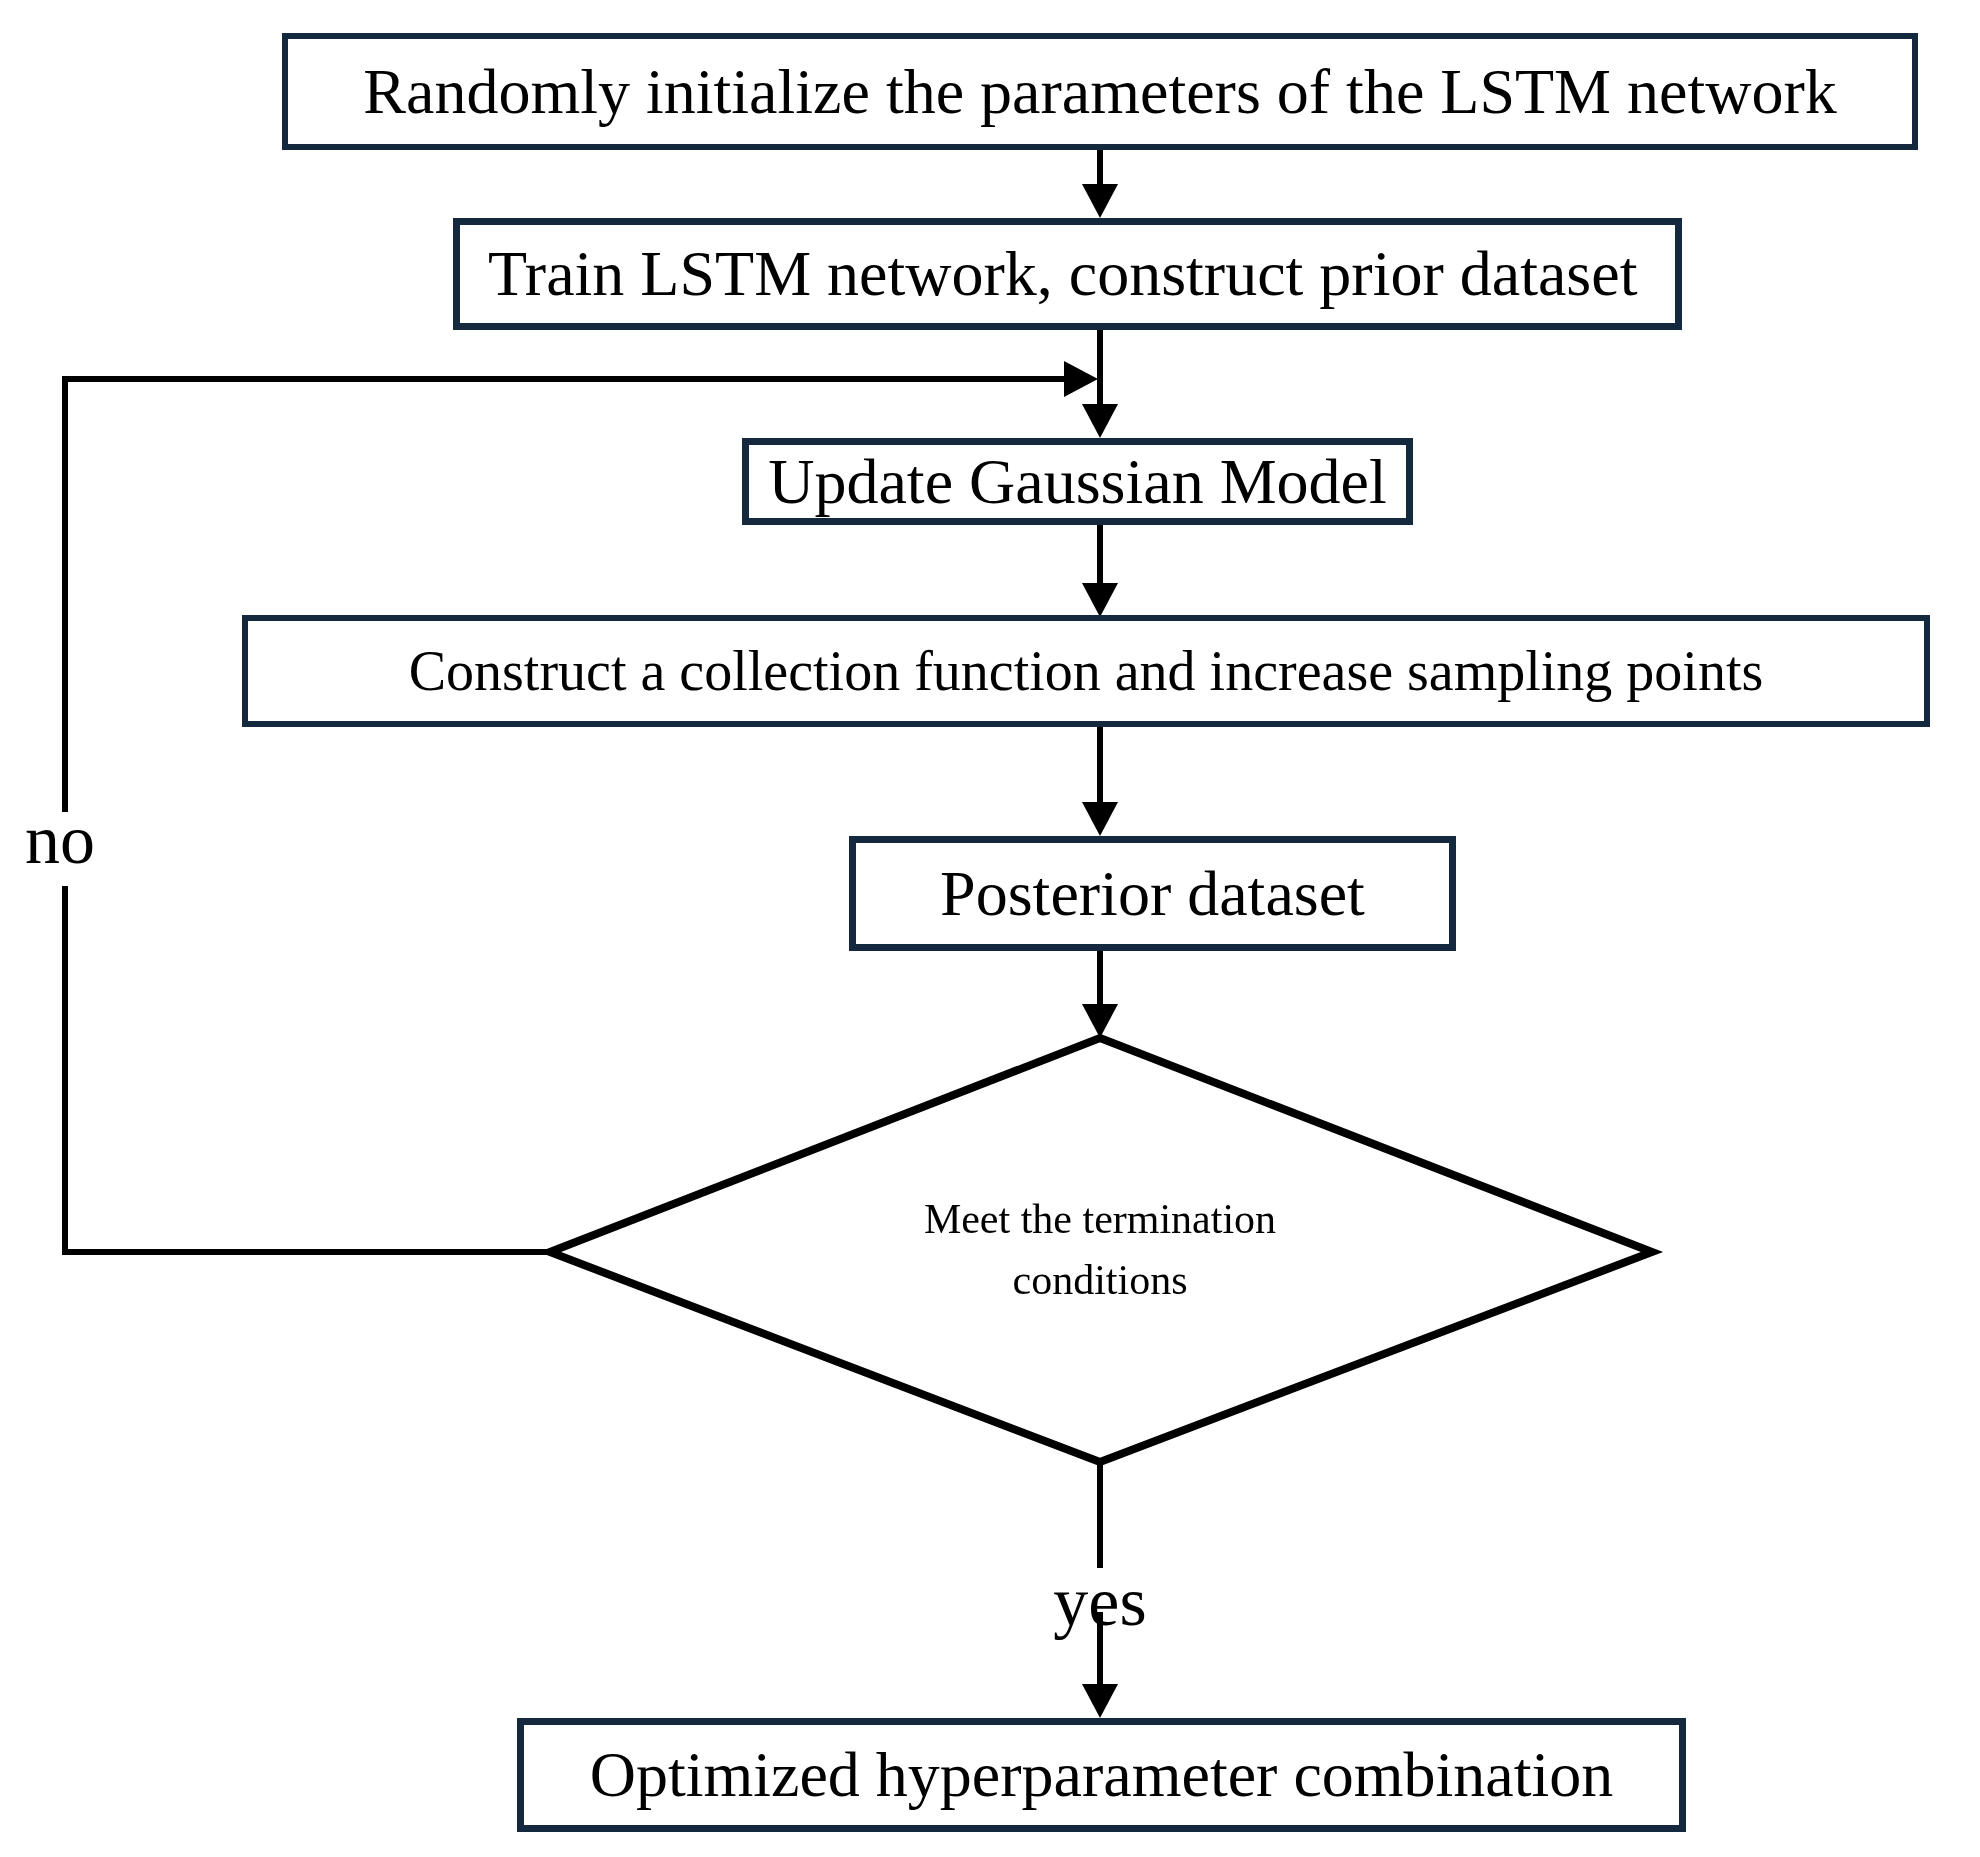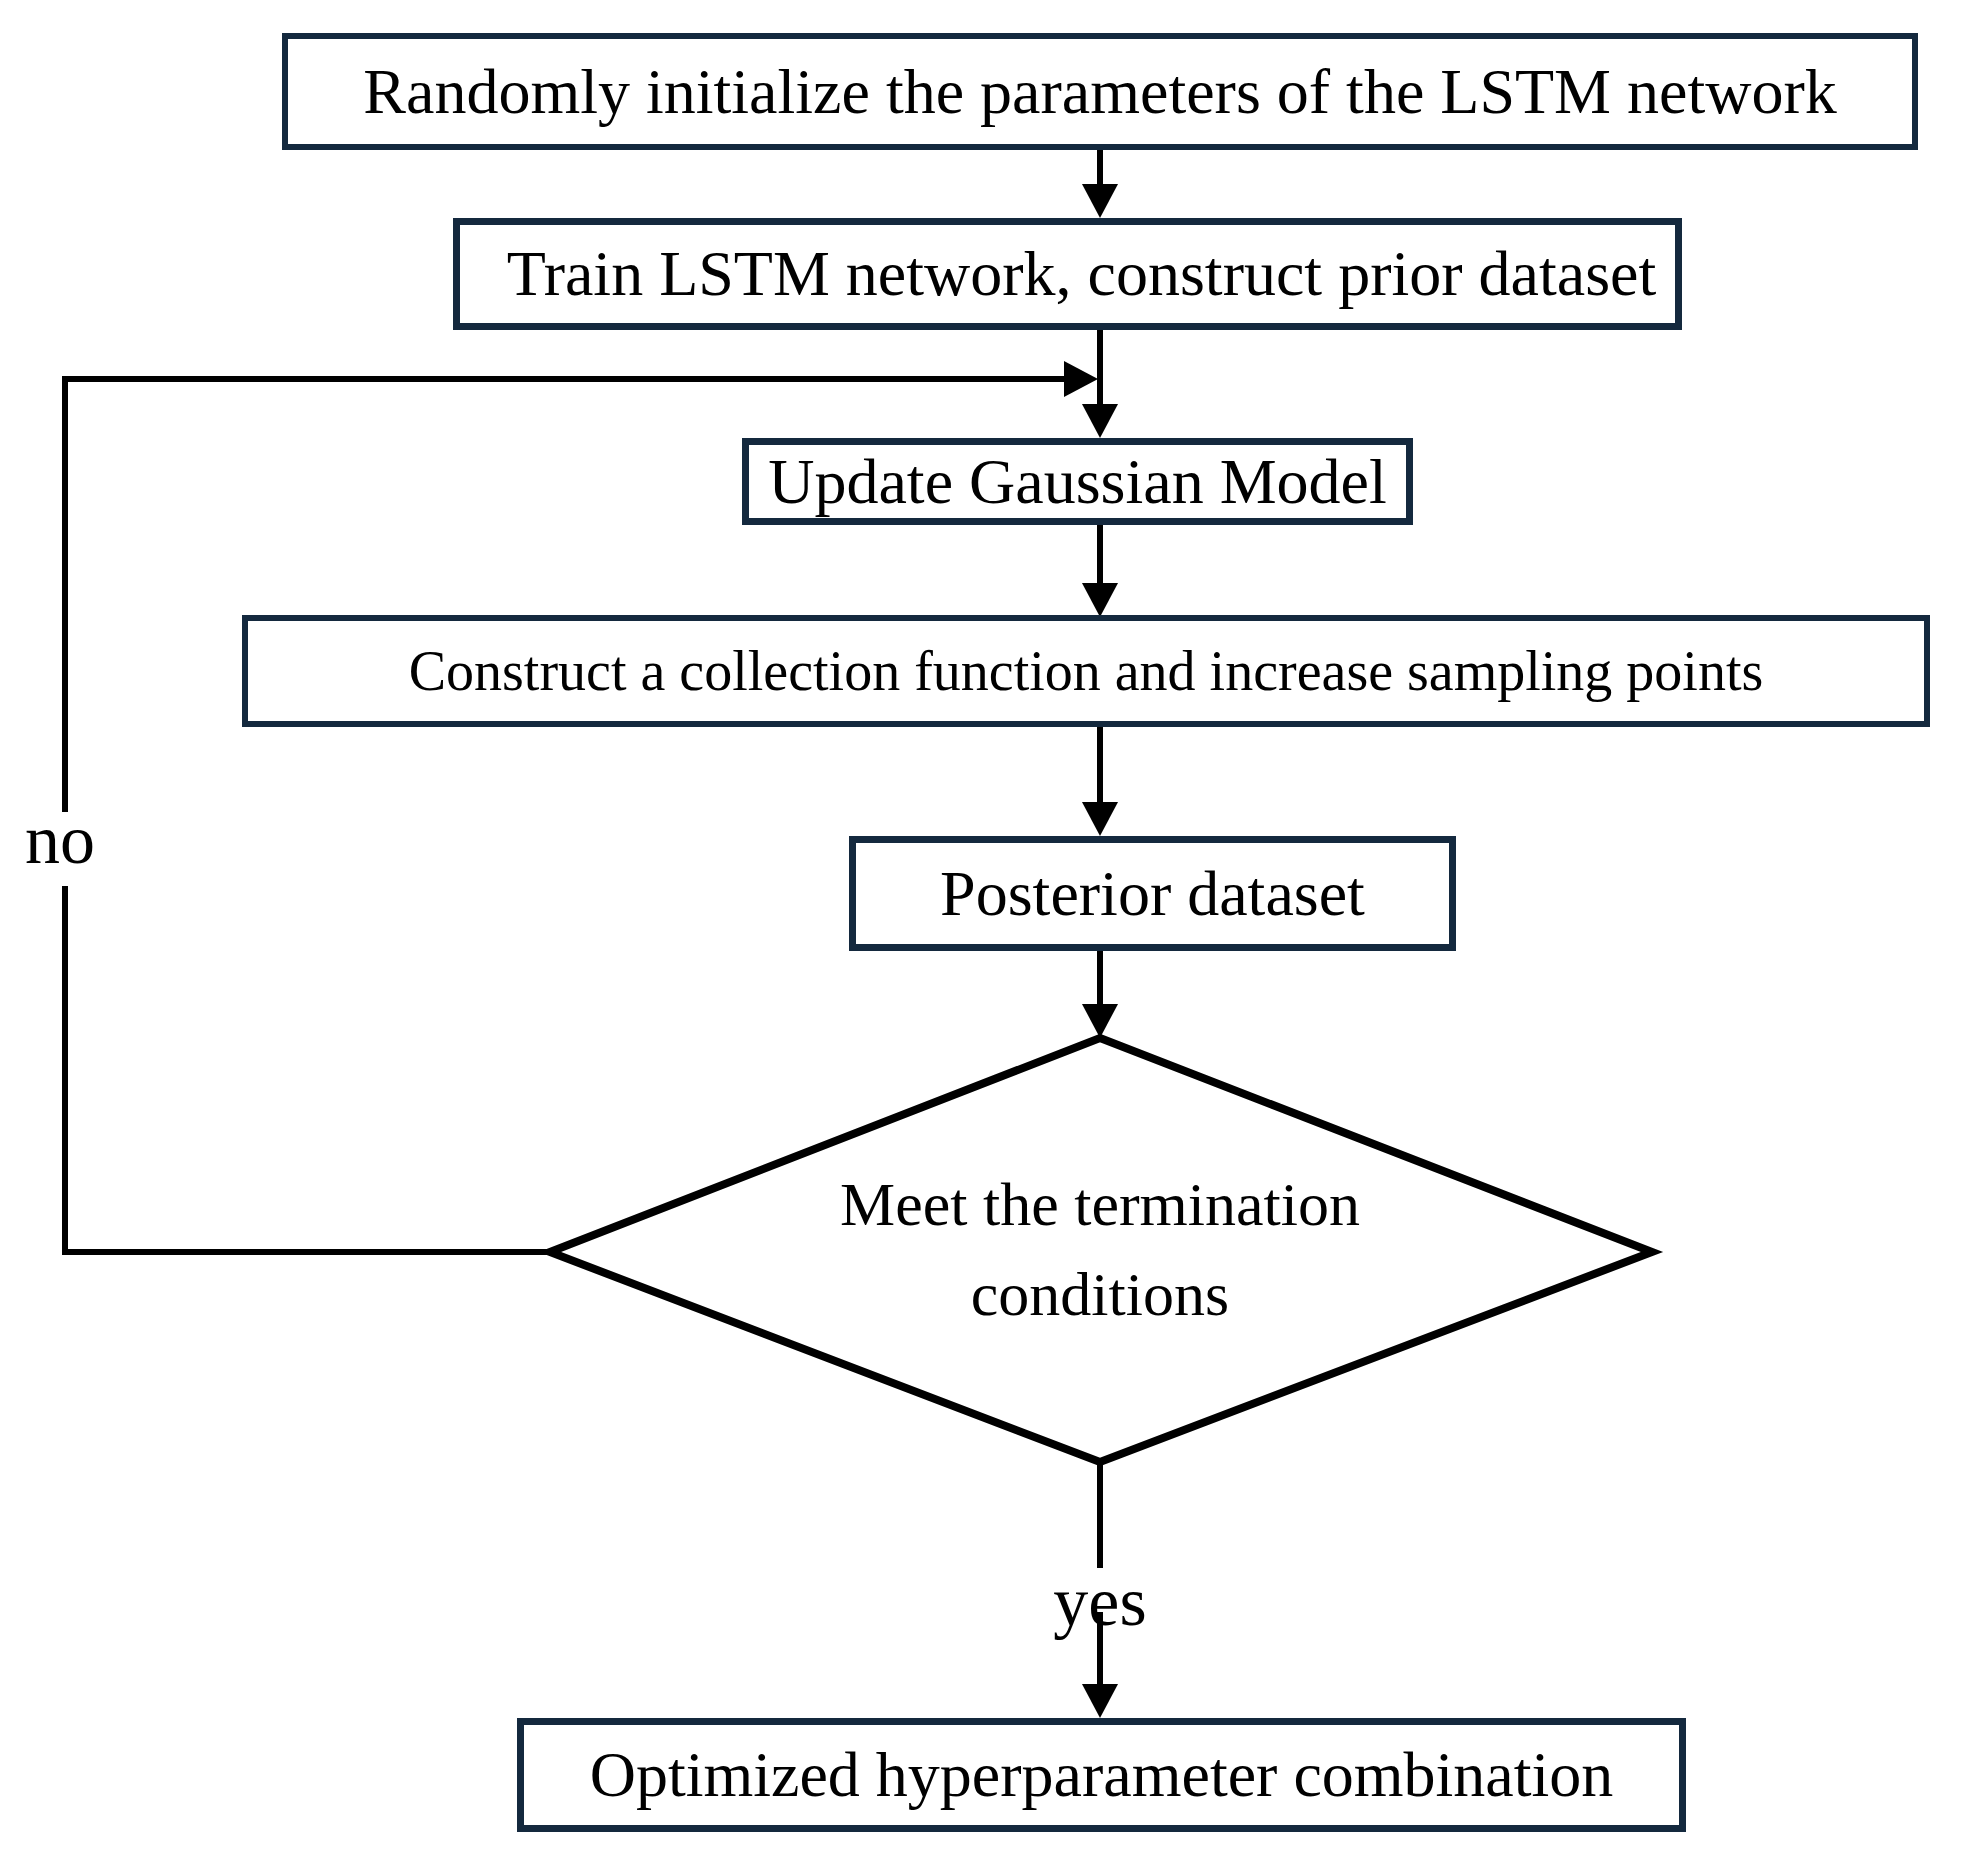--- a/index.html
+++ b/index.html
@@ -38,21 +38,21 @@
   .node.box-init{border-width:6px;}
   .label{
     position:absolute;
     display:flex;align-items:center;justify-content:center;
     font-size:70px;line-height:1;
   }
   .diamond-label{
     position:absolute;
     display:flex;flex-direction:column;align-items:center;justify-content:center;
     text-align:center;
-    font-size:62px;line-height:1.45;
+    font-size:42px;line-height:1.45;
   }
 </style>
 </head>
 <body>
 
 <div class="canvas">
 
   <svg class="edges" width="1980" height="1857" viewBox="0 0 1980 1857">
 
     <line class="stroke" x1="1100" y1="150" x2="1100" y2="188"></line>
@@ -80,21 +80,21 @@
 
     <line class="stroke" x1="1100" y1="1462" x2="1100" y2="1568"></line>
     <line class="stroke" x1="1100" y1="1612" x2="1100" y2="1686"></line>
     <polygon class="head" points="1100,1718 1082,1684 1118,1684"></polygon>
   </svg>
 
   <div class="node box-init" style="left:282px;top:33px;width:1636px;height:117px;">
     <span>Randomly initialize the parameters of the LSTM network</span>
   </div>
 
-  <div class="node box-train" style="left:453px;top:218px;width:1229px;height:112px;justify-content:center;">
+  <div class="node box-train" style="left:453px;top:218px;width:1229px;height:112px;">
     <span>Train LSTM network, construct prior dataset</span>
   </div>
 
   <div class="node box-update" style="left:742px;top:438px;width:671px;height:87px;">
     <span>Update Gaussian Model</span>
   </div>
 
   <div class="node box-construct" style="left:242px;top:615px;width:1688px;height:112px;">
     <span>Construct a collection function and increase sampling points</span>
   </div>

